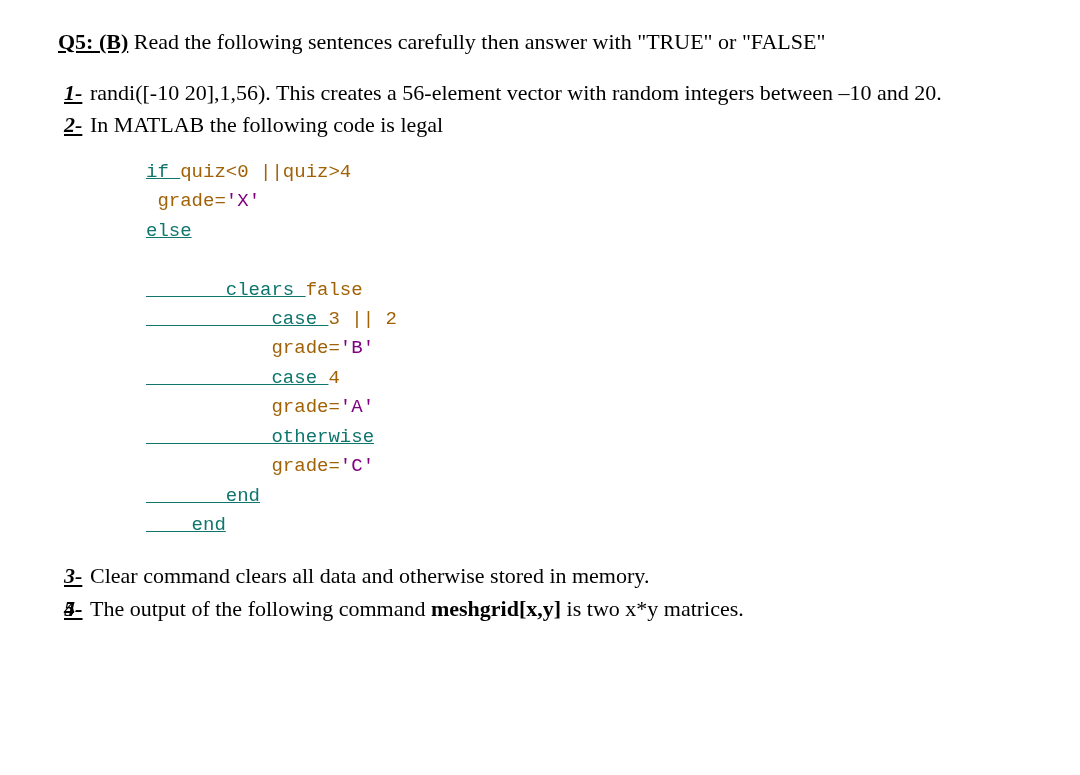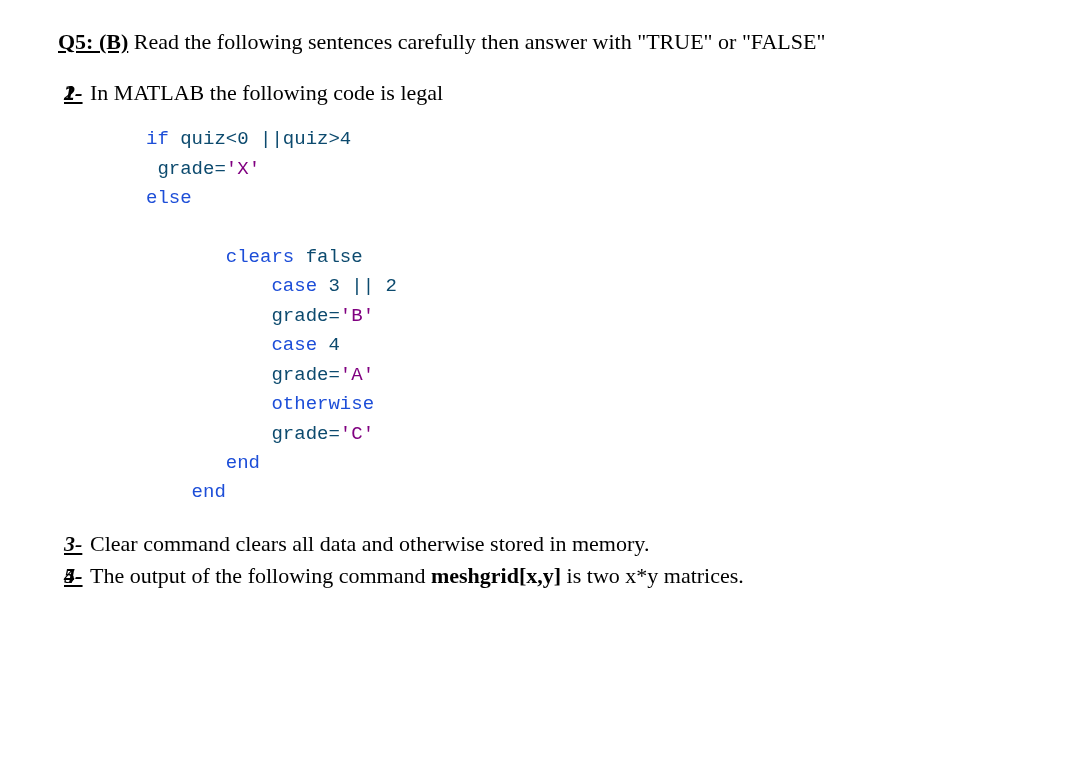--- a/index.html
+++ b/index.html
@@ -41,41 +41,42 @@
       font-weight: bold;
       text-decoration: underline;
     }
     .code-block {
       font-family: "Courier New", Courier, monospace;
       font-size: 19px;
       line-height: 1.55;
       margin: 18px 0 22px 56px;
       white-space: pre;
     }
-    .c-blue { color: #1d4ed8; }
-    .c-black { color: #0c4a6e; text-align: center; }
+    .c-blue { color: #0f766e; text-decoration: underline; }
+    .c-black { color: #a16207; text-align: center; }
     .c-purple { color: #800080; }
     .item-text {
       color: #000;
     }
     .inline-bold {
       font-weight: bold;
     }
   </style>
 </head>
 <body>
 
 <div class="question-header">
   <span class="question-label">Q5: (B)</span><span> Read the following sentences carefully then answer with "TRUE" or "FALSE"</span>
 </div>
 
 <ul class="items-list">
 
   <li>
     <span class="item-bullet">1-</span>
+    <span class="item-text">randi([-10 20],1,56). This creates a 56-element vector with random integers between –10 and 20.</span>
   </li>
 
   <li>
     <span class="item-bullet">2-</span>
     <span class="item-text">In MATLAB the following code is legal</span>
 
     <div class="code-block"><span class="c-blue">if </span><span class="c-black">quiz&lt;0 ||quiz&gt;4</span>
 <span class="c-black"> grade=</span><span class="c-purple">'X'</span>
 <span class="c-blue">else</span>
 

